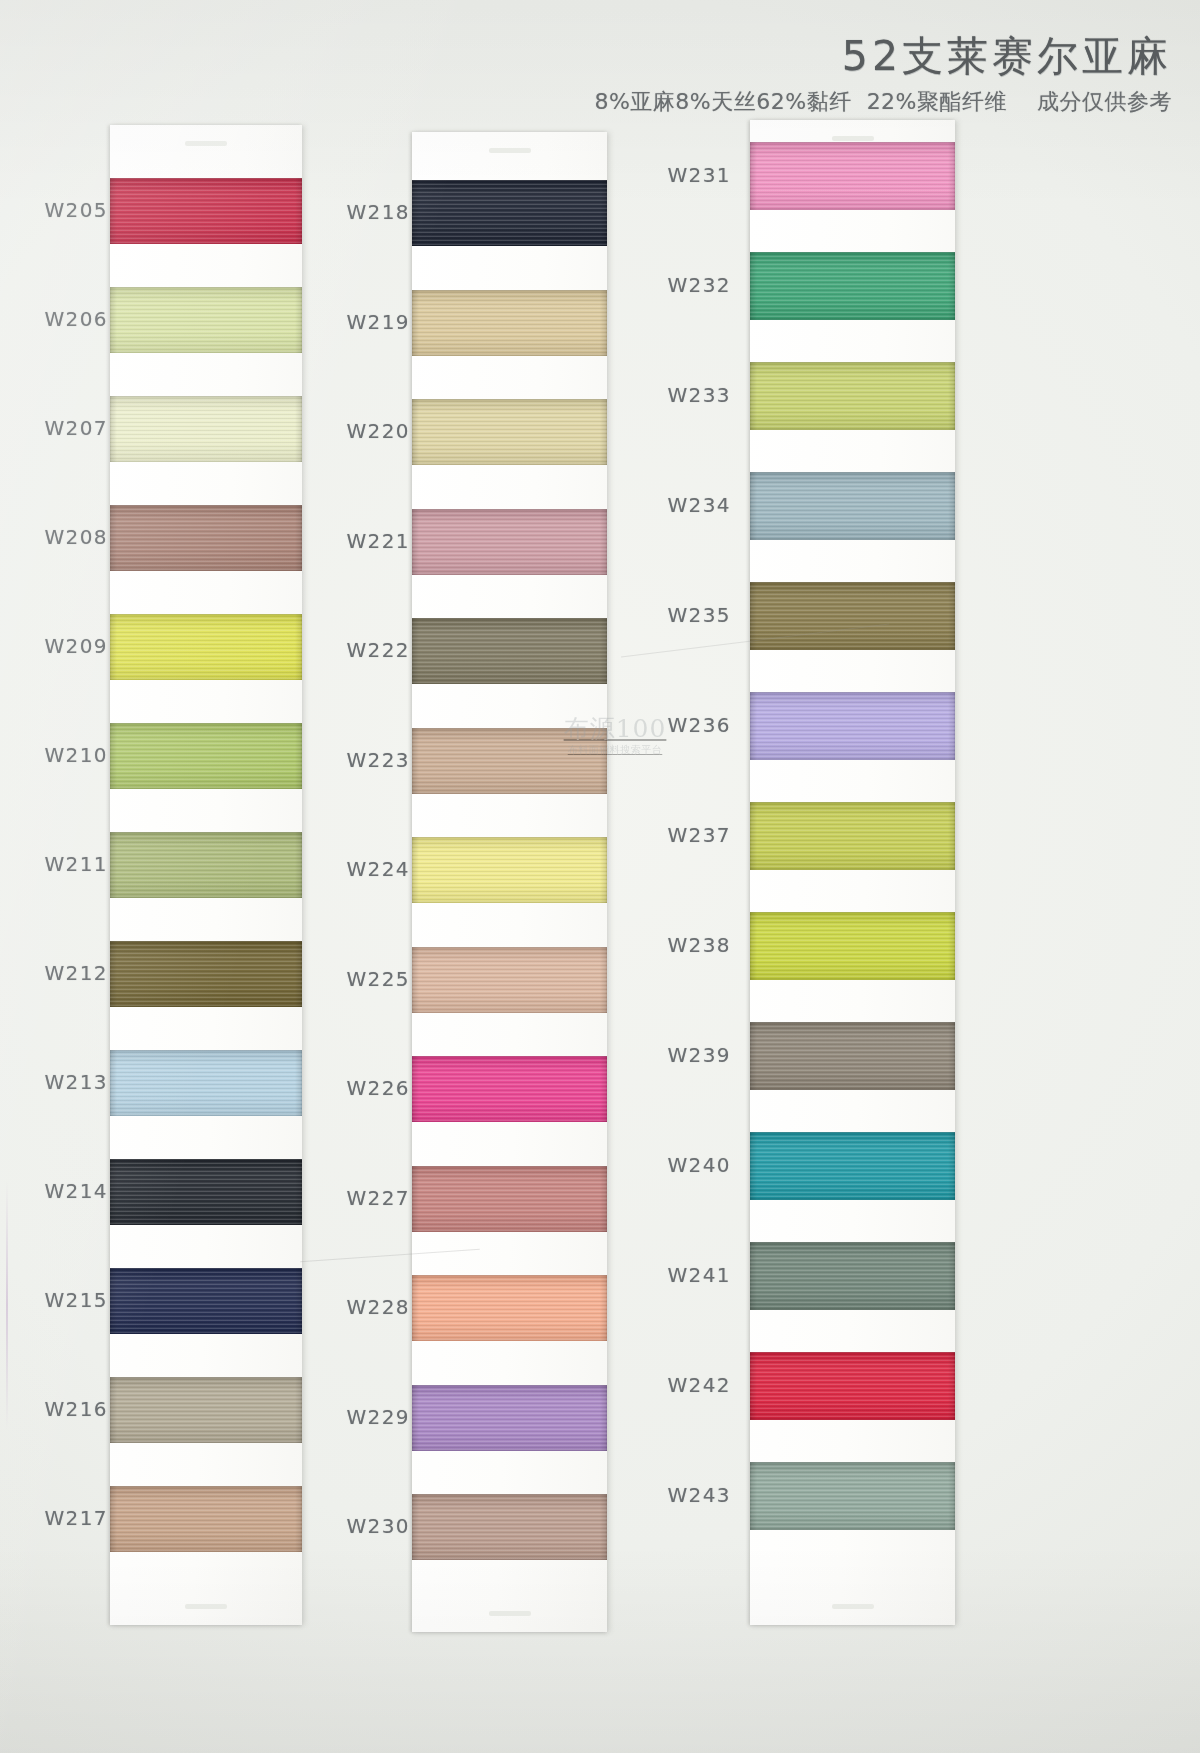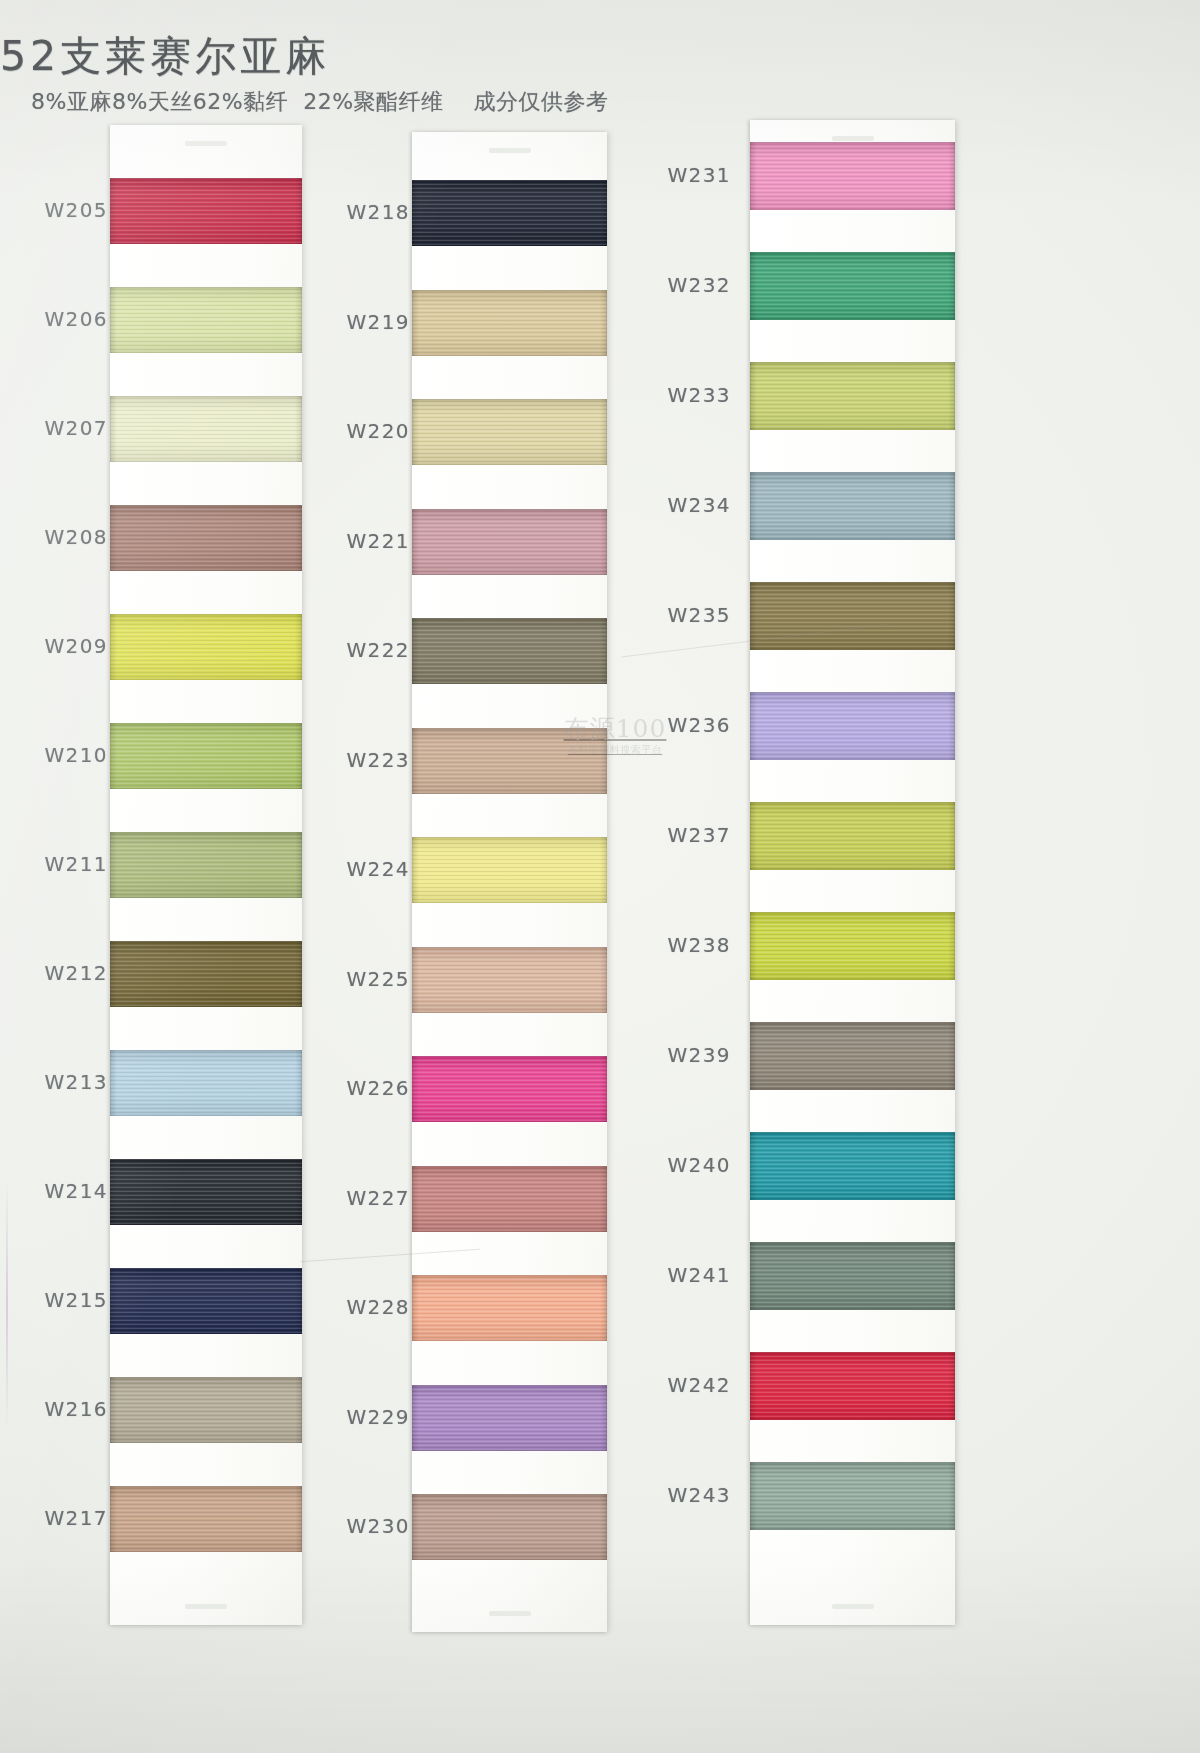--- a/index.html
+++ b/index.html
@@ -31,21 +31,21 @@
       linear-gradient(105deg, rgba(255,255,255,0.22) 0%, rgba(255,255,255,0) 30%),
       linear-gradient(180deg, rgba(0,0,0,0.035) 0%, rgba(0,0,0,0) 12%, rgba(0,0,0,0) 88%, rgba(0,0,0,0.05) 100%);
   }
 
   
   #header {
     position: absolute;
     top: 34px;
     left: 0;
     width: 1172px;
-    text-align: left;
+    text-align: right;
     z-index: 6;
   }
   #title {
     font-family: "DejaVu Sans", sans-serif;
     font-size: 41px;
     letter-spacing: 4px;
     color: #585c5e;
     font-weight: 400;
     line-height: 1.12;
     text-shadow: 0 0 1px rgba(90,95,98,0.55), 0.5px 0.5px 0 rgba(120,125,128,0.35);

